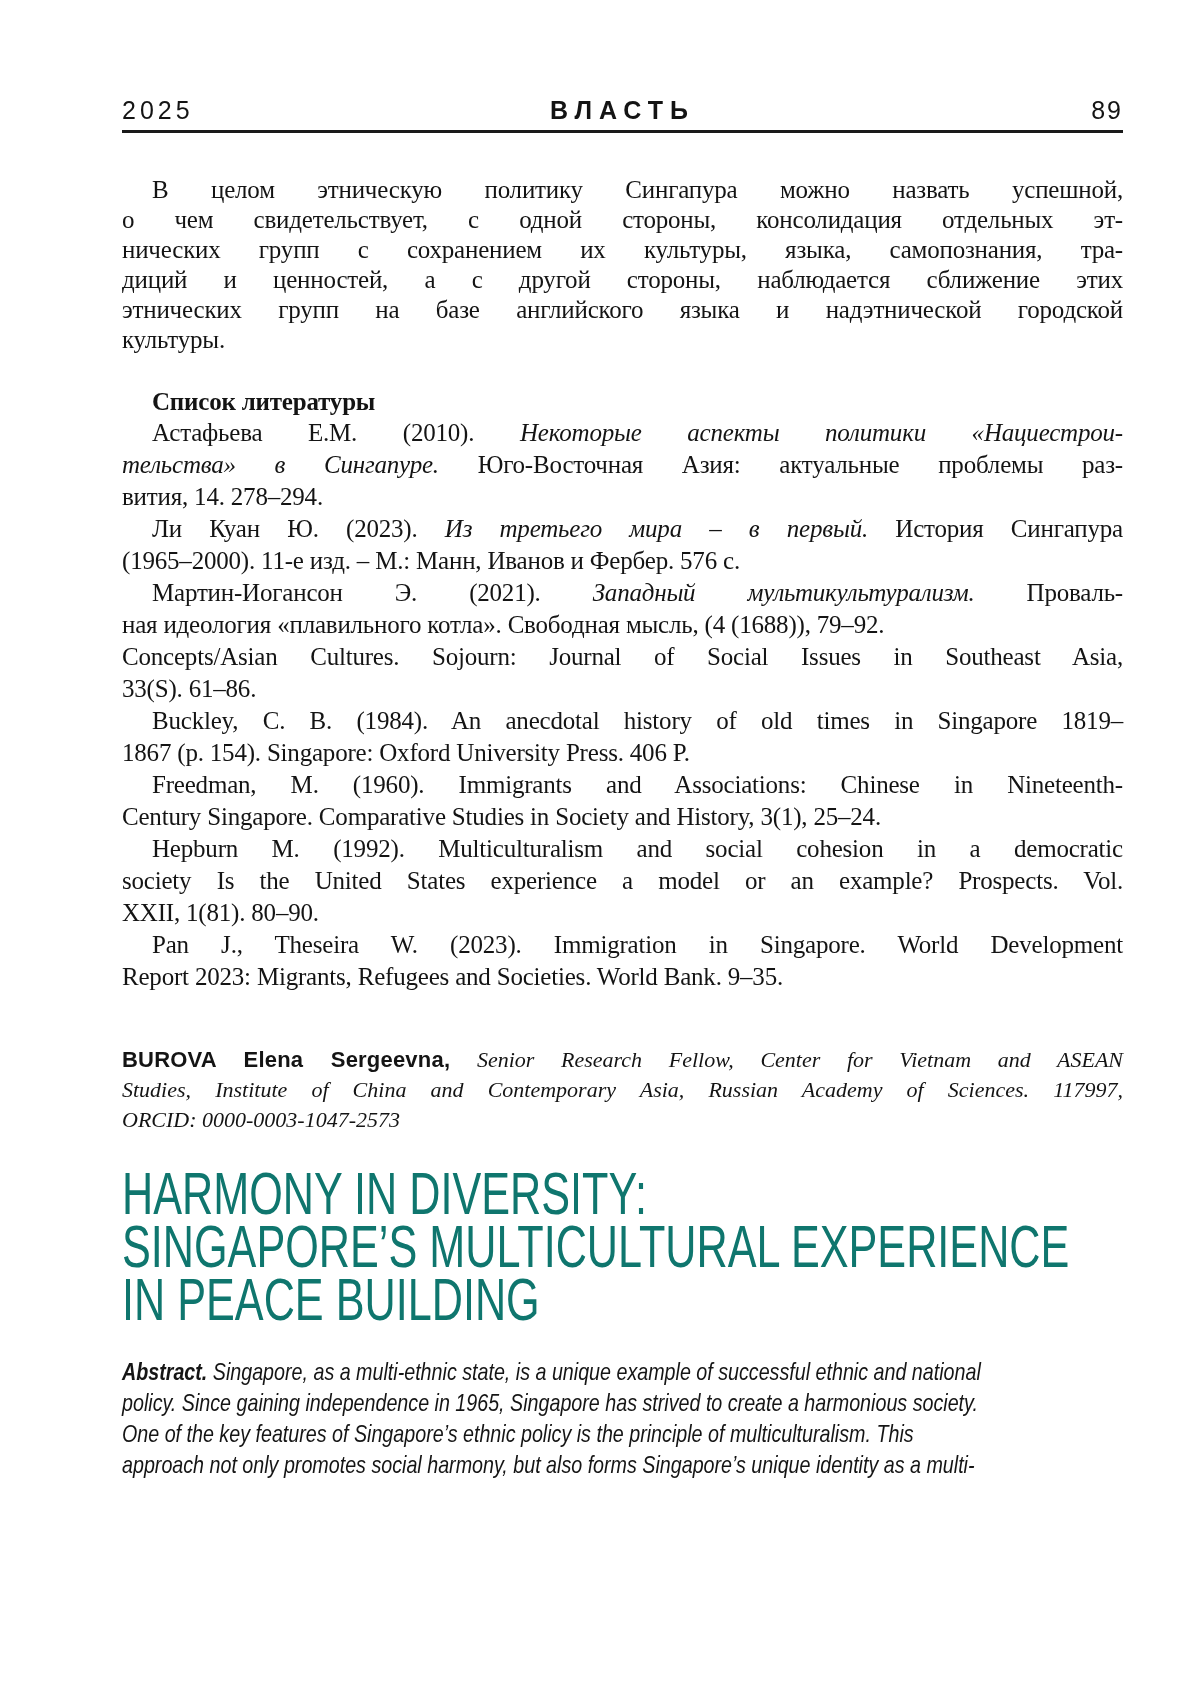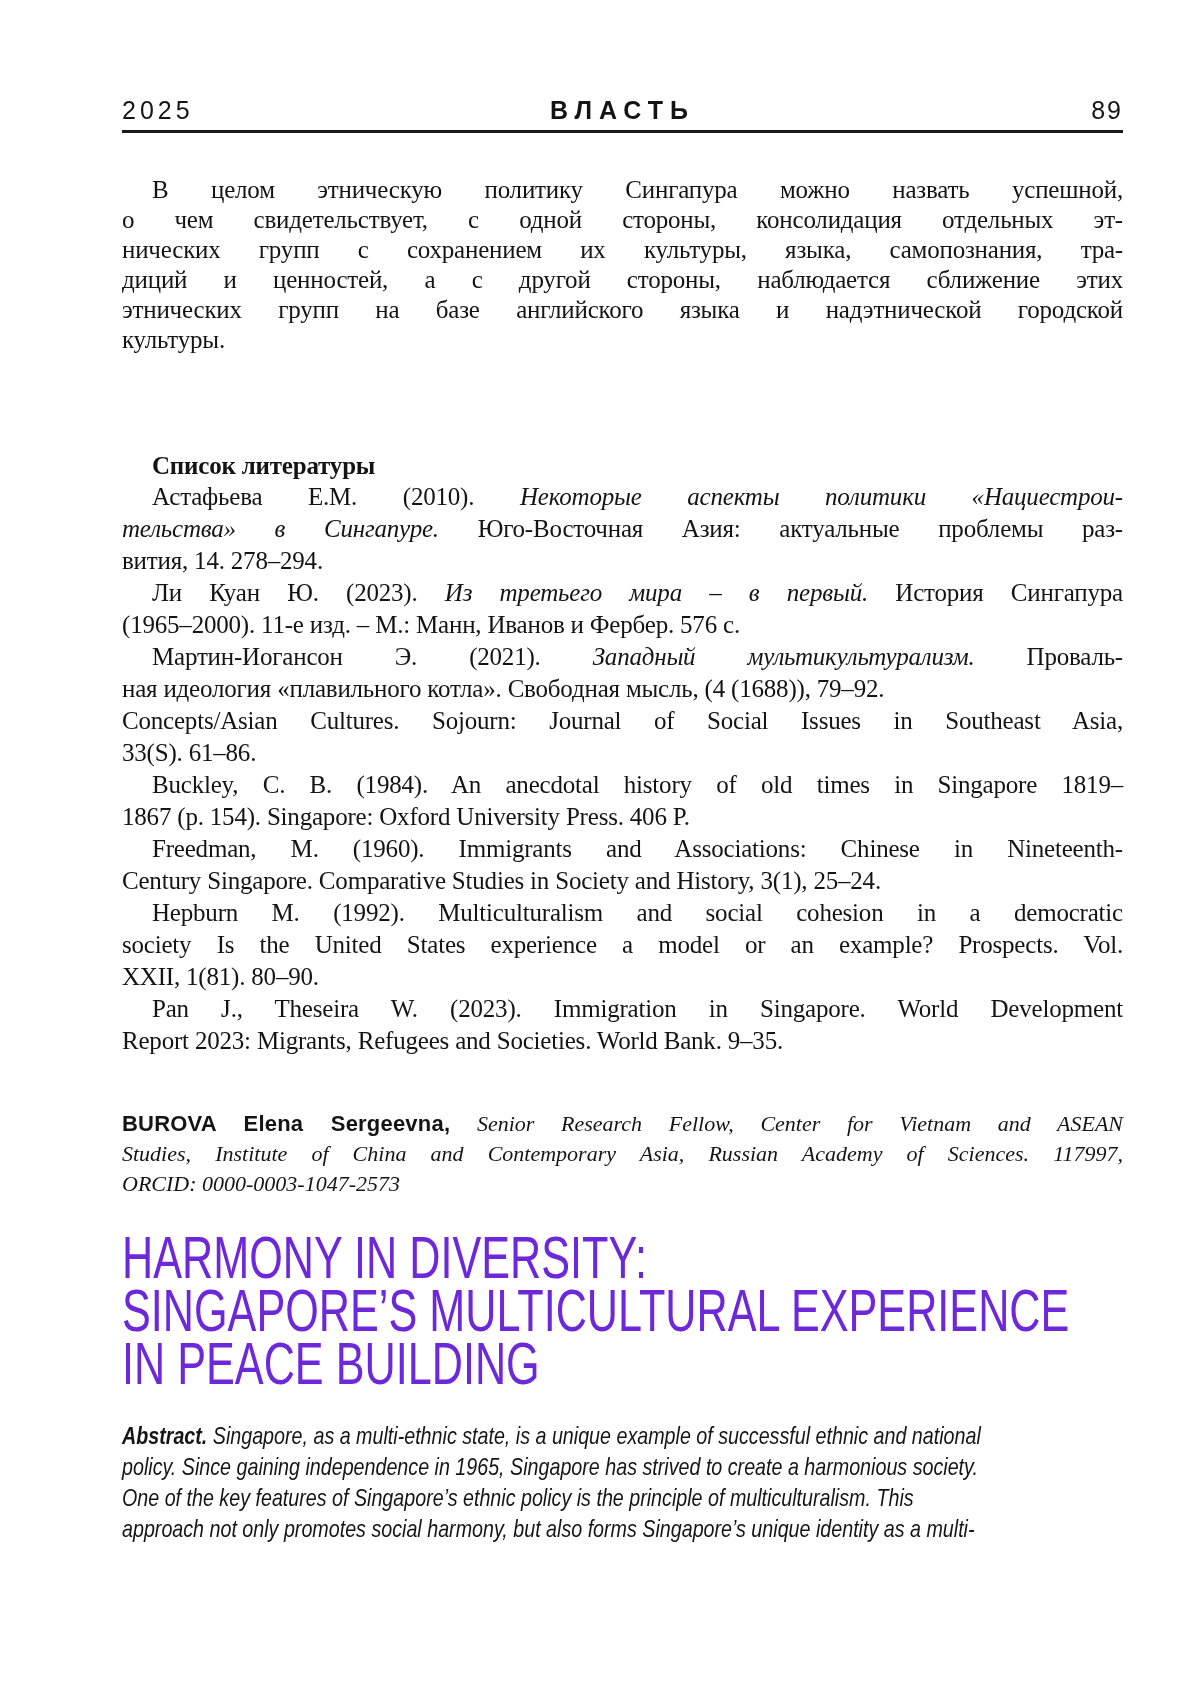--- a/index.html
+++ b/index.html
@@ -30,42 +30,42 @@
     font-family:"Liberation Serif", serif;
     font-size:25px; line-height:30px;
     letter-spacing:-0.2px;
   }
   .refs { line-height:32px; }
   .line { text-align:justify; text-align-last:justify; }
   .last { text-align-last:left; }
   .ind  { text-indent:30px; }
   .it   { font-style:italic; }
   .para1 { margin-top:42px; }
-  .ref-heading { margin-top:96px; font-weight:700; text-indent:30px; text-align:left; }
+  .ref-heading { margin-top:32px; font-weight:700; text-indent:30px; text-align:left; }
 
   
   .author {
     margin-top:52px;
     font-family:"Liberation Serif", serif;
     font-style:italic;
     font-size:22px; line-height:30px;
   }
   .author .name {
     font-family:"Liberation Sans", sans-serif;
     font-style:normal; font-weight:700;
     font-size:22px; letter-spacing:0.2px;
   }
 
   
   .title {
     margin:32px 0 0 0; padding:0;
     font-family:"Liberation Sans", sans-serif;
     font-weight:400;
     font-size:60px; line-height:53px;
-    color:#6d28d9;
+    color:#0f766e;
   }
   .tline { white-space:nowrap; transform:scaleX(0.72); transform-origin:0 0; }
 
   
   .abstract {
     margin-top:30px;
     font-family:"Liberation Sans", sans-serif;
     font-style:italic;
     font-size:24px; line-height:31px;
     color:#151515;

